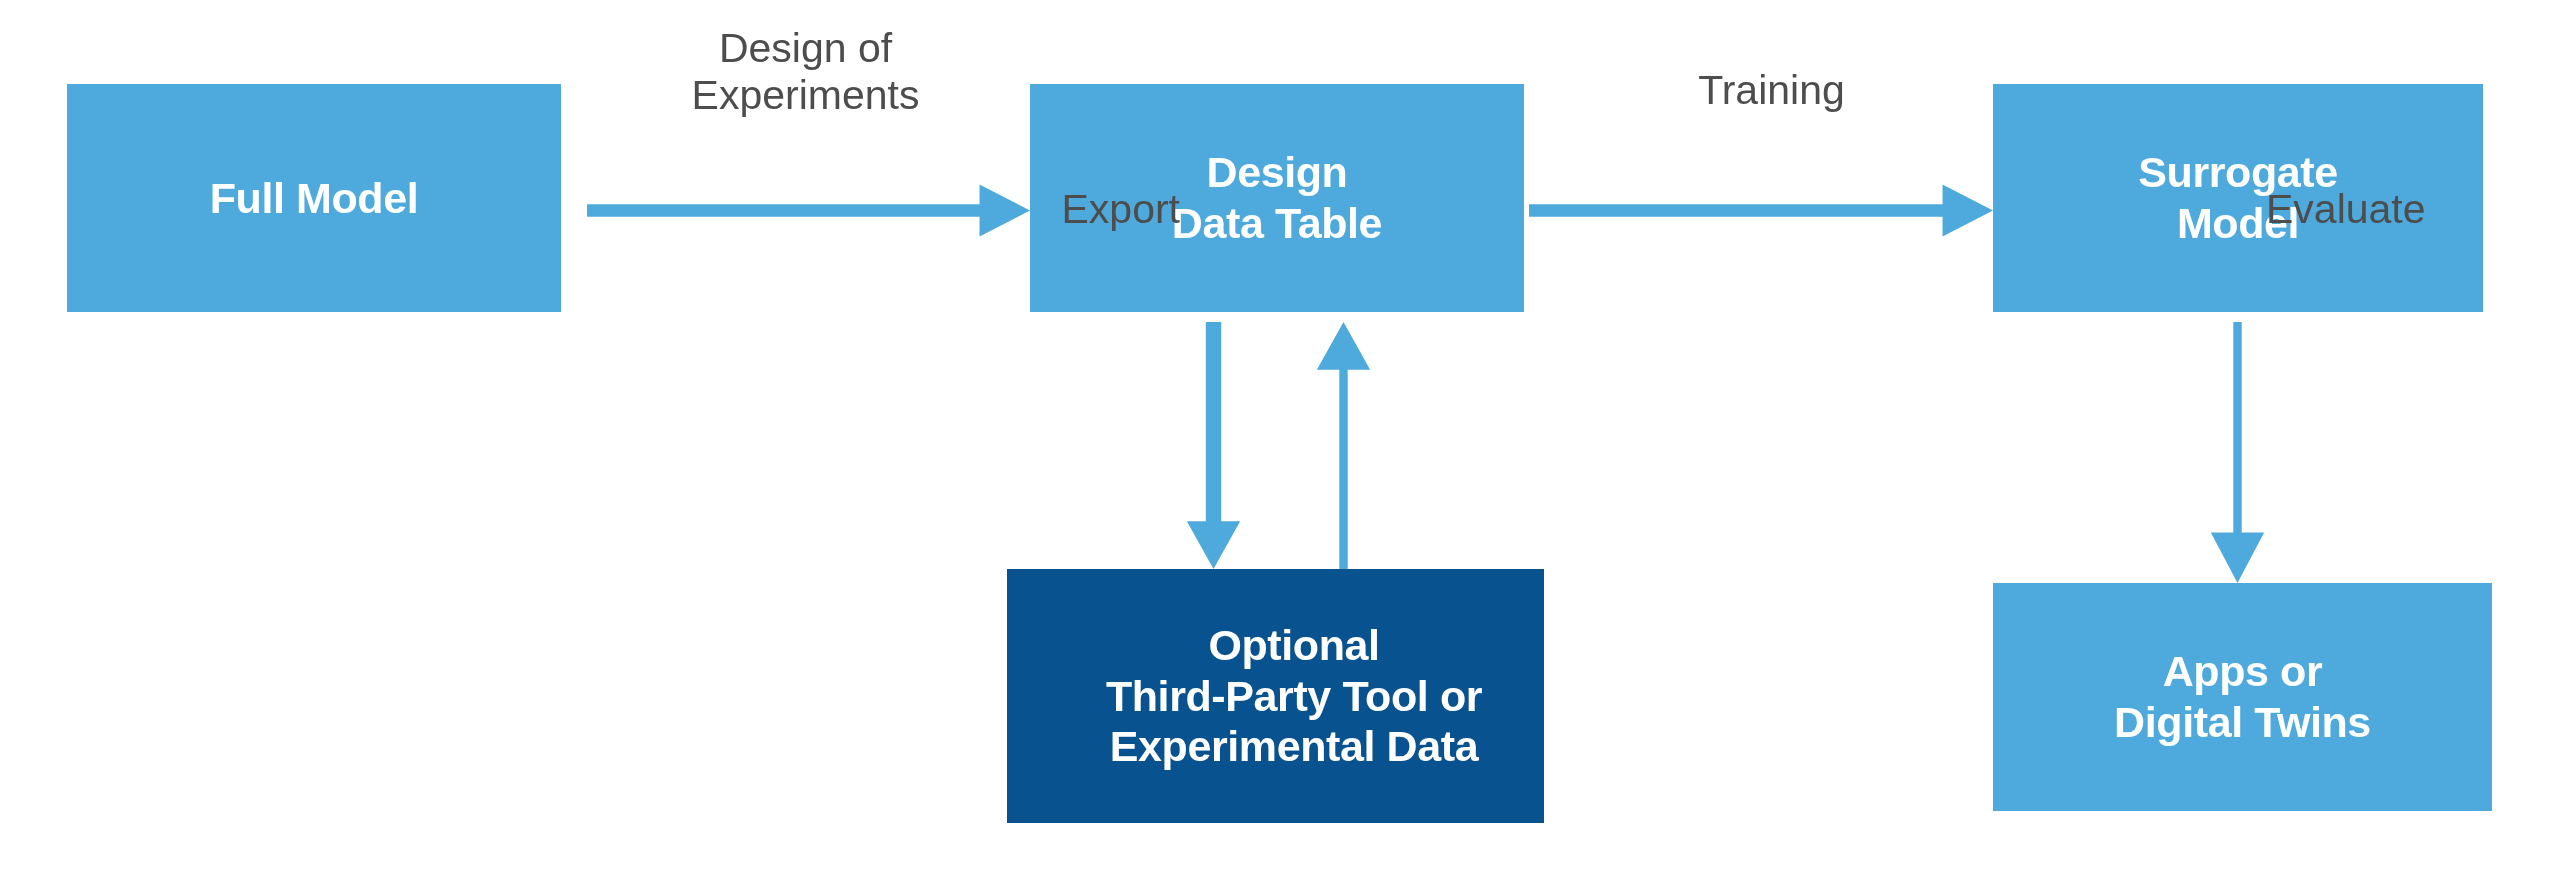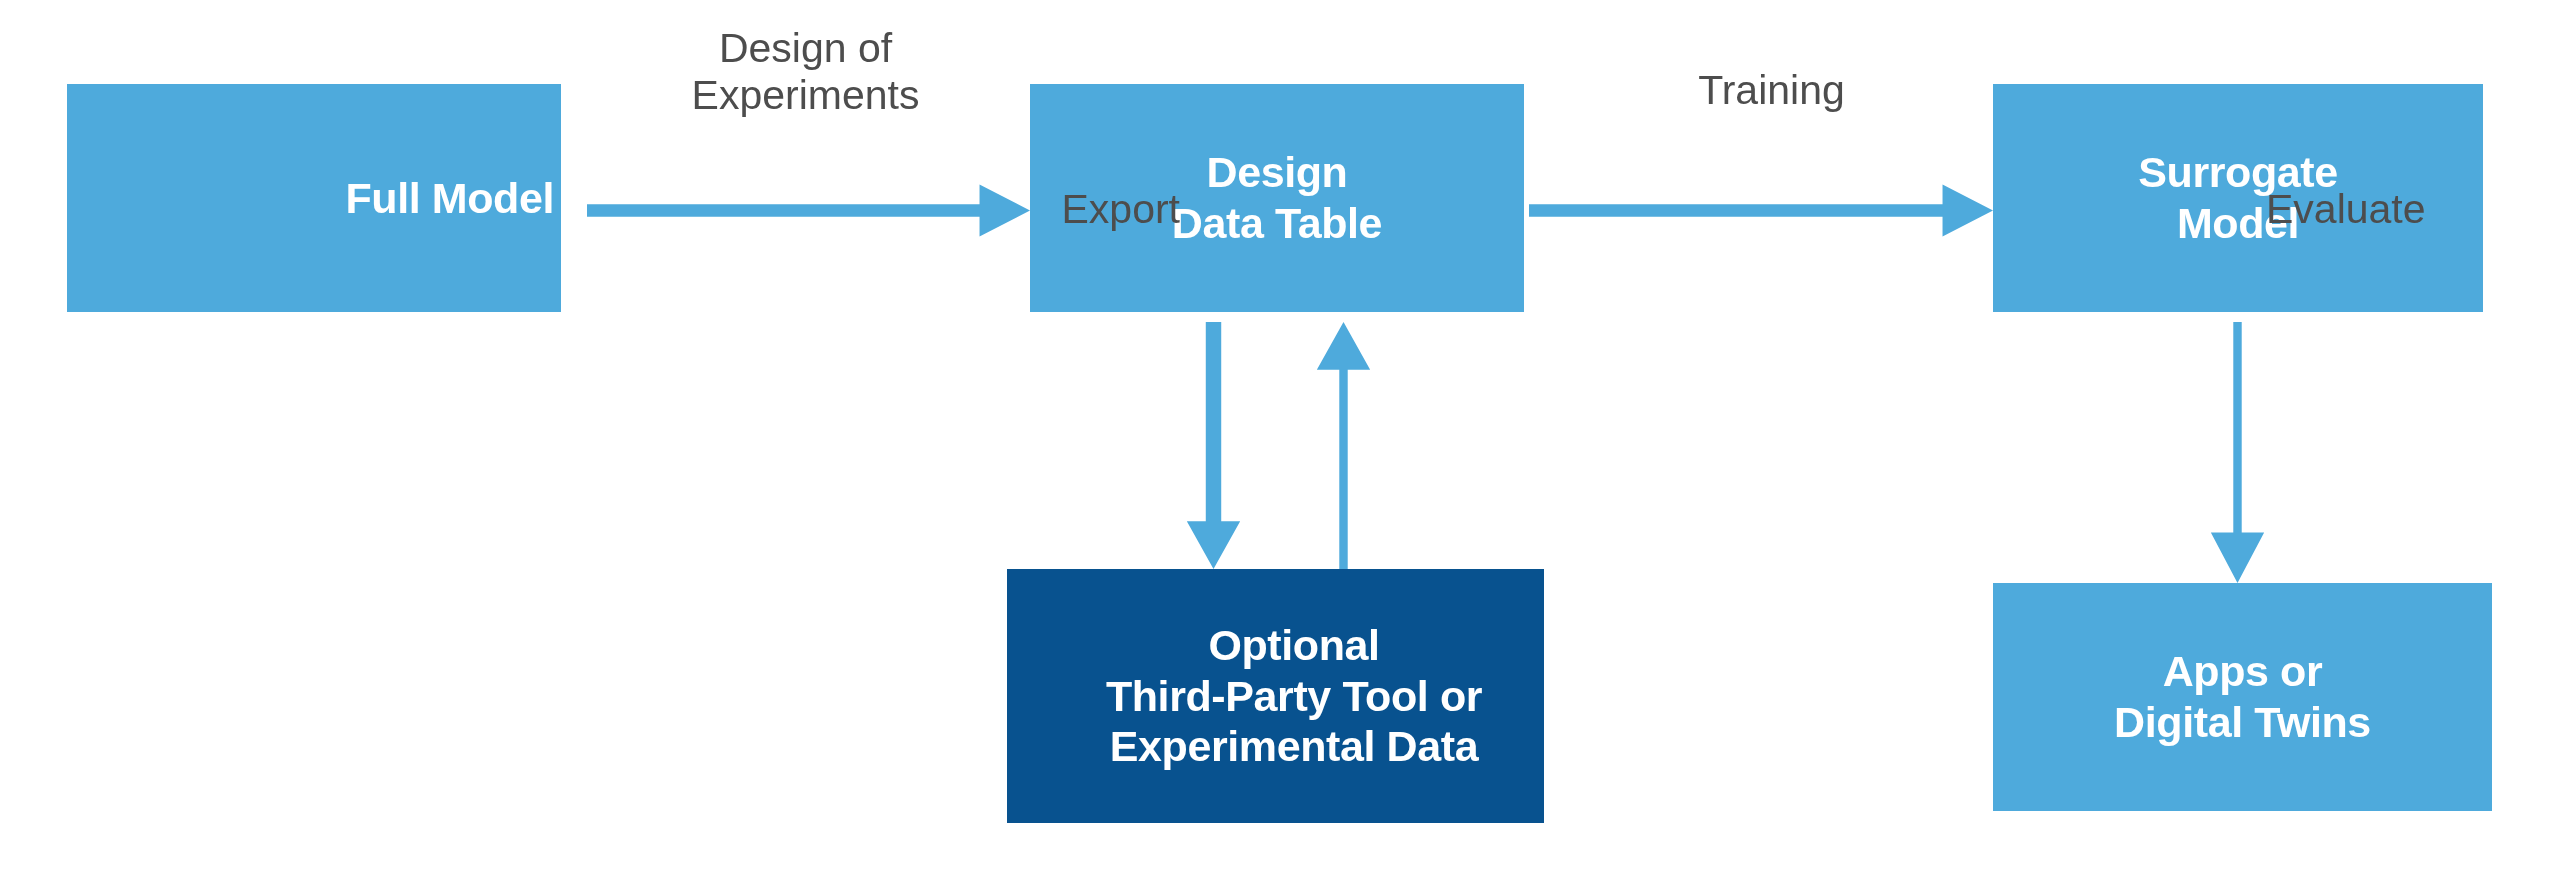--- a/index.html
+++ b/index.html
@@ -32,21 +32,21 @@
     padding: 2.8px 7px;
   }
   .node-light { background: #4EAADC; }
   .node-dark  { background: #08528F; padding-left: 44px; }
 
   .node-label {
     display: block;
     white-space: pre-line;
   }
 
-  .node-full-model      { left: 67px;   top: 84px;  width: 494px;  height: 228px;  font-size: 43px; justify-content: flex-end; }
+  .node-full-model      { left: 67px;   top: 84px;  width: 494px;  height: 228px;  font-size: 43px; }
   .node-design-table    { left: 1030px; top: 84px;  width: 494px;  height: 228px;  font-size: 43px; }
   .node-surrogate       { left: 1993px; top: 84px;  width: 490px;  height: 228px;  font-size: 43px; }
   .node-thirdparty      { left: 1007px; top: 569px;  width: 537px;  height: 254px;  font-size: 43px; }
   .node-apps            { left: 1993px; top: 583px;  width: 499px;  height: 228px;  font-size: 43px; }
 
   .edge-label {
     position: absolute;
     color: #4D4D4D;
     font-size: 41px;
     font-weight: 400;

